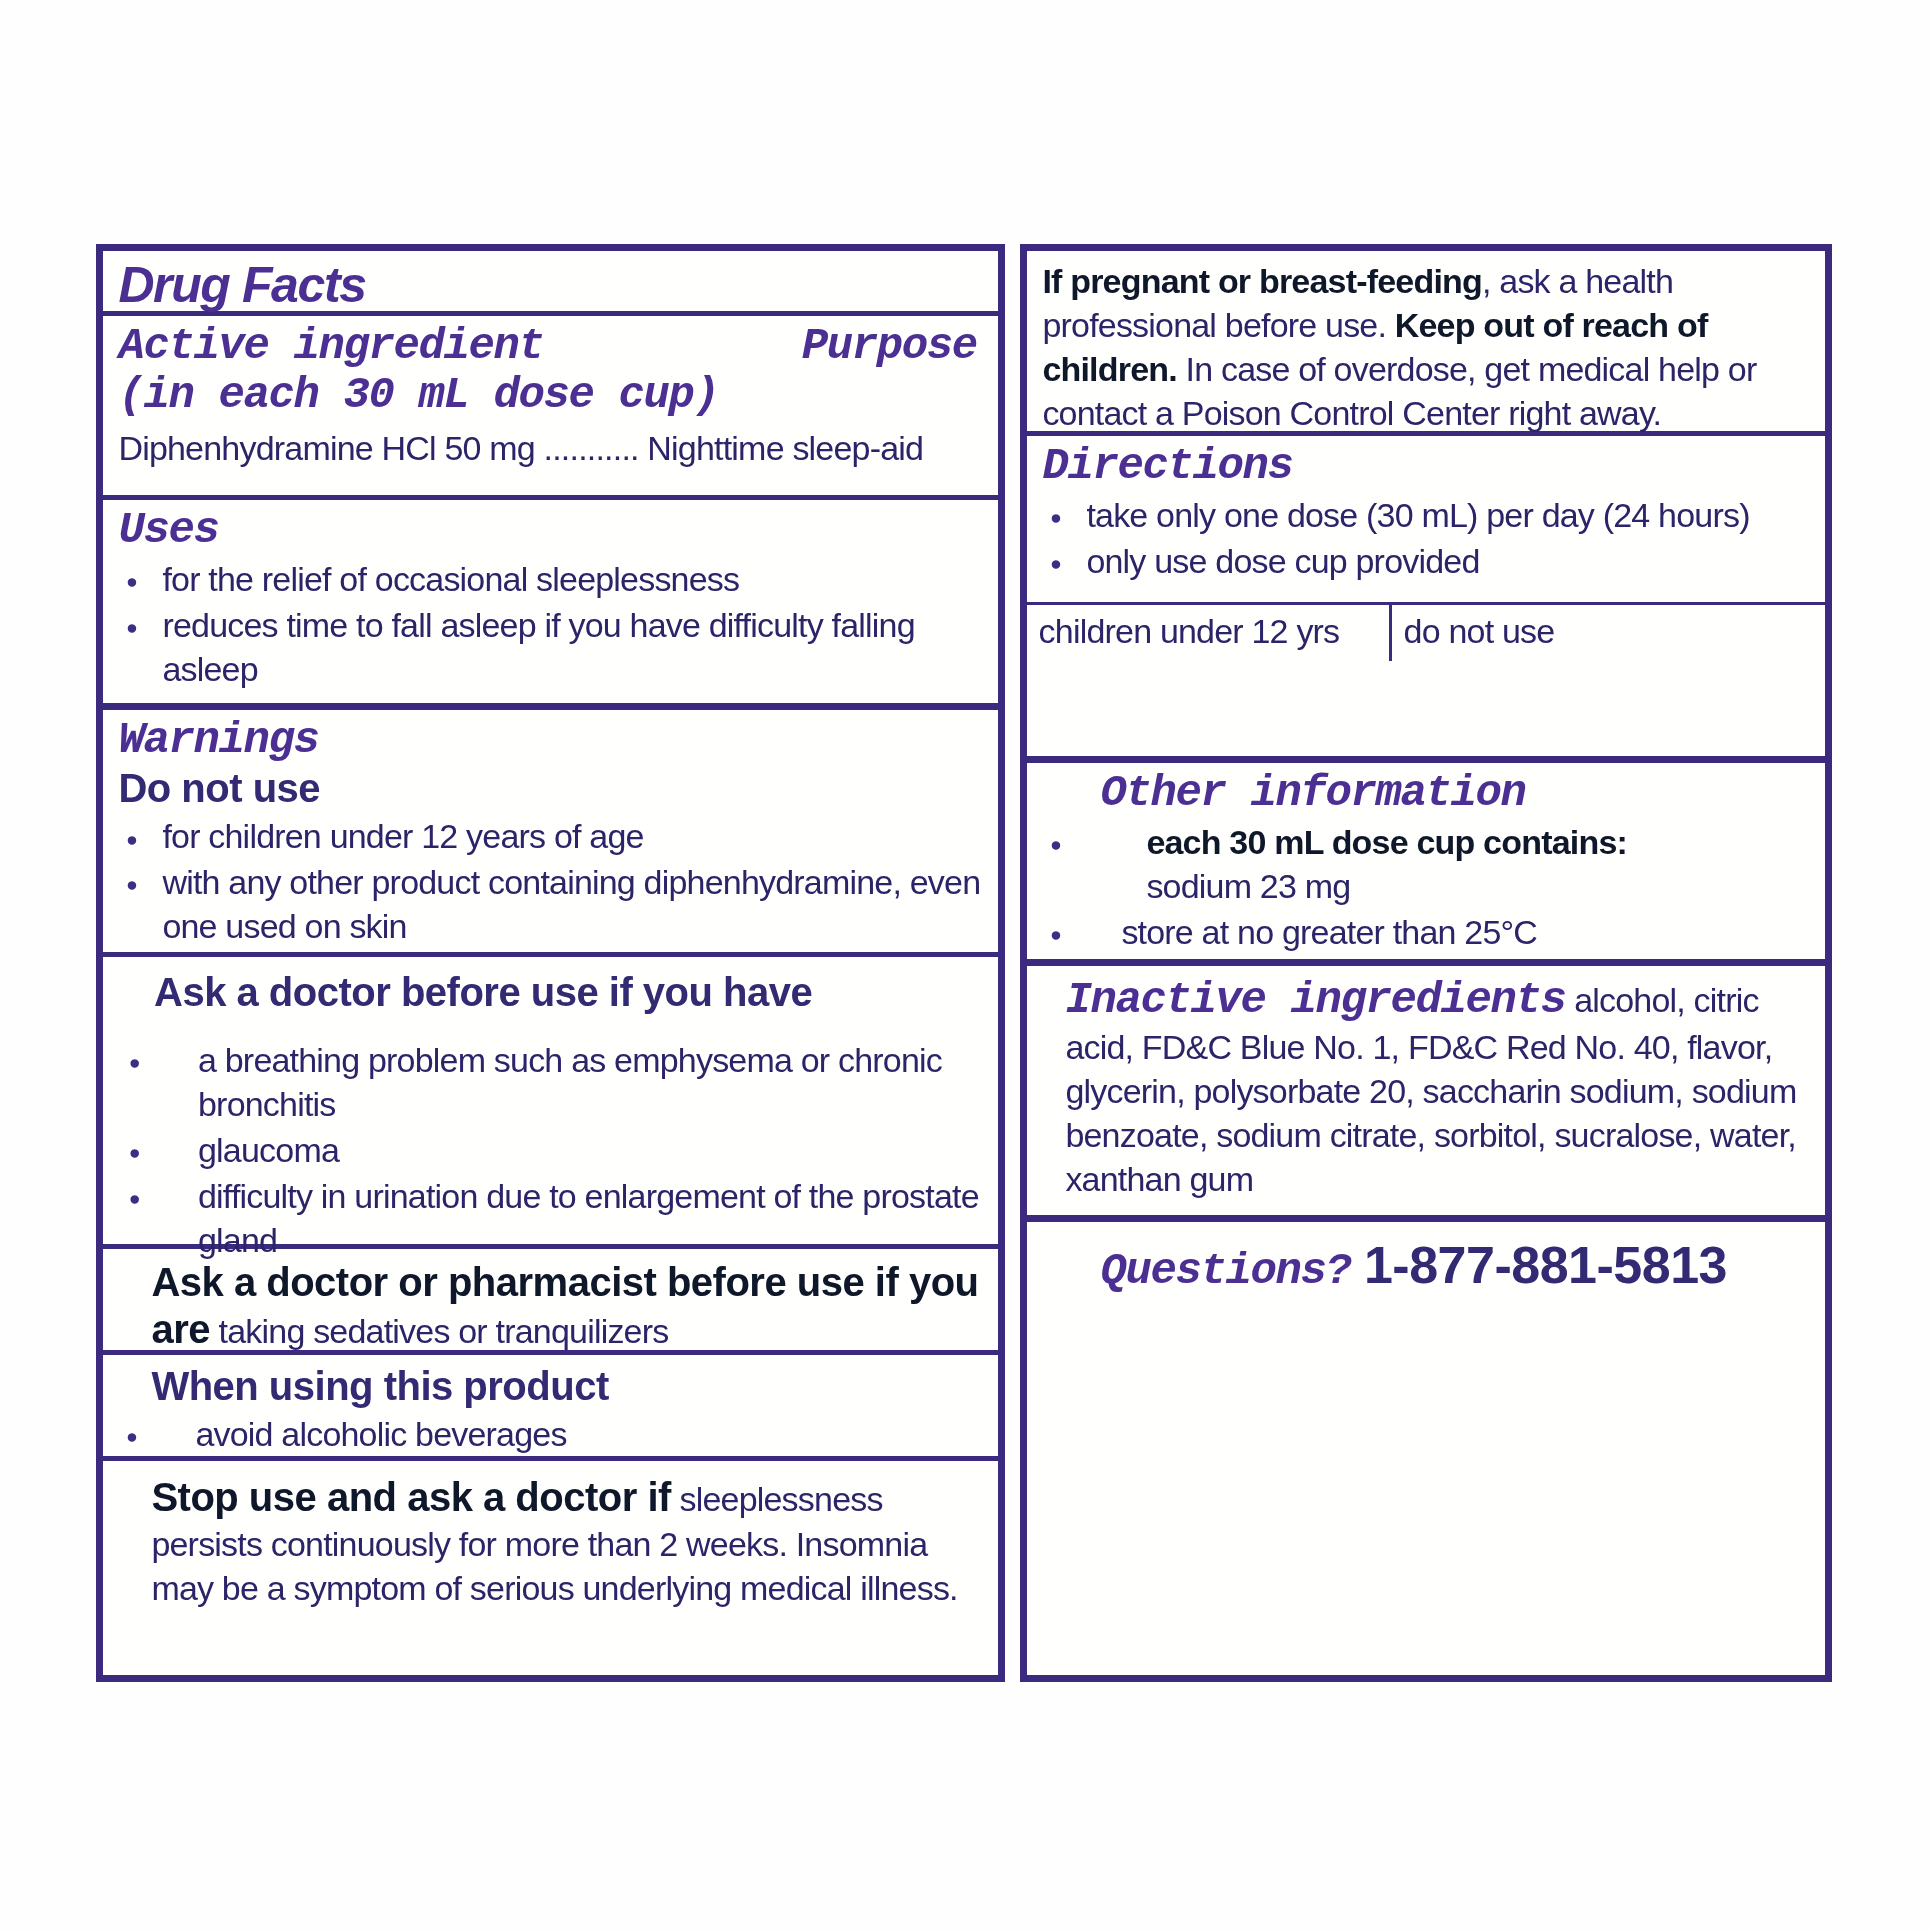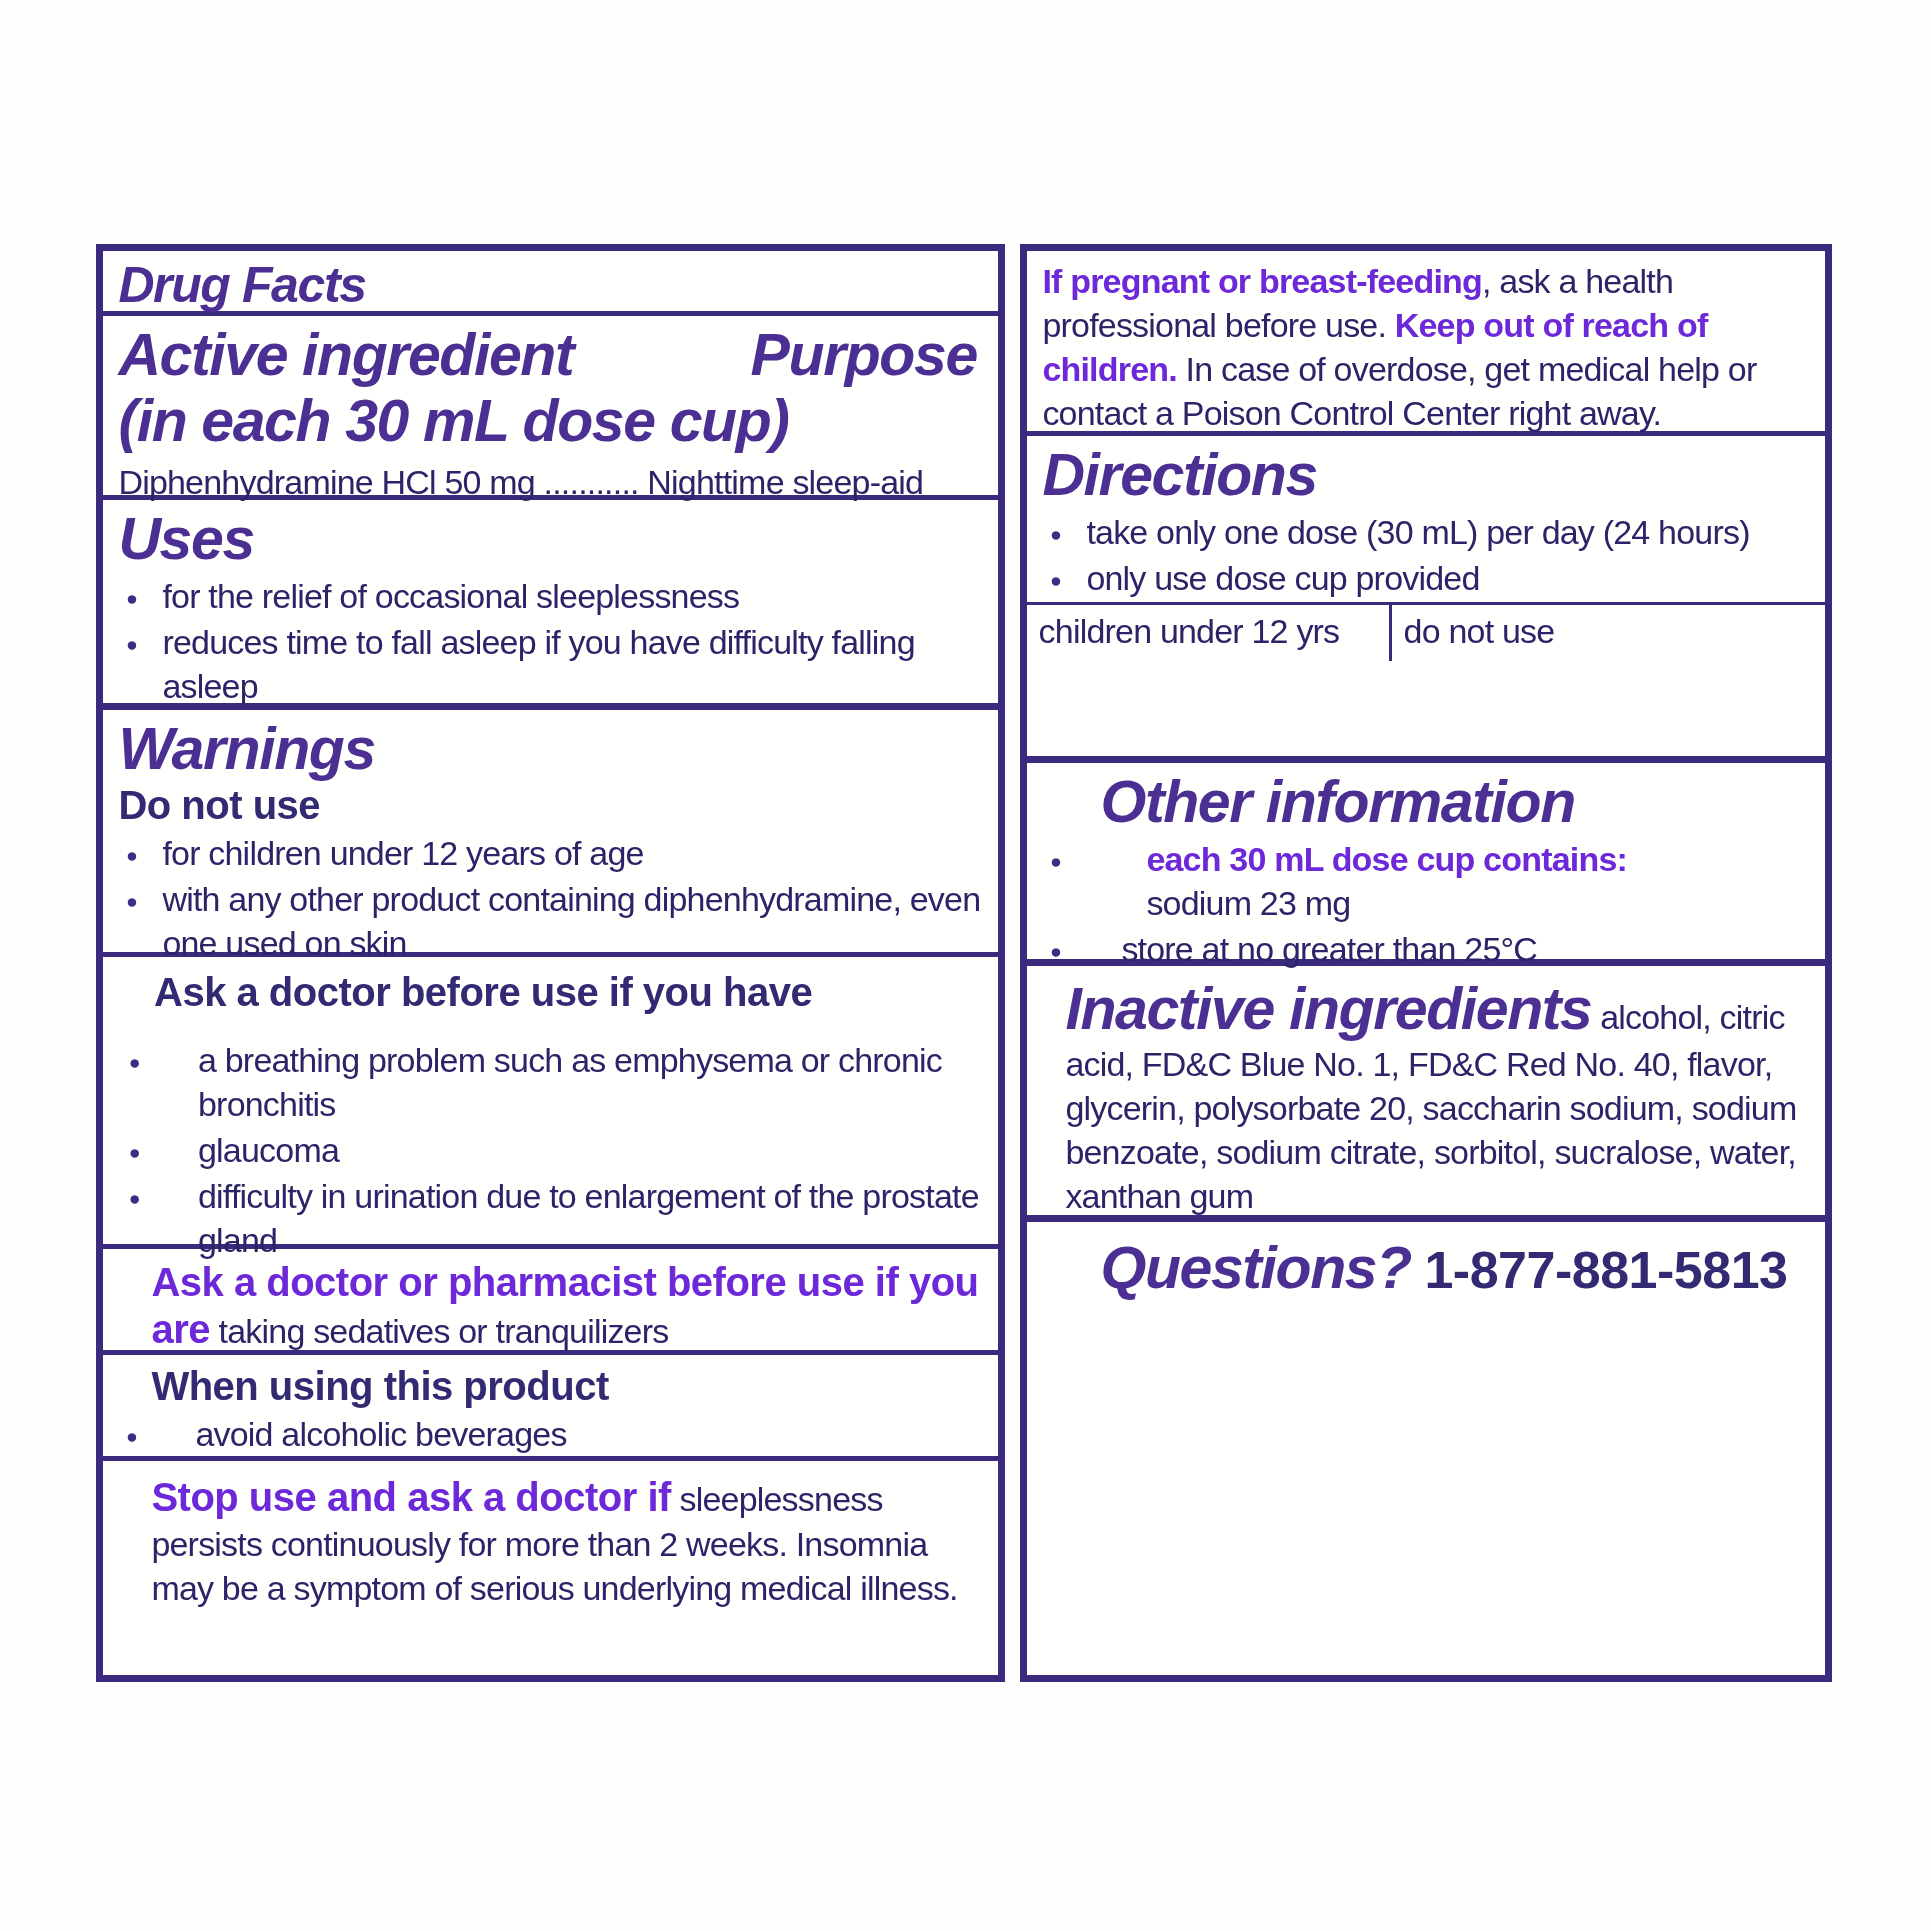--- a/index.html
+++ b/index.html
@@ -15,31 +15,31 @@
   .sec{box-sizing:border-box;padding:5.8px 13.5px 0 15.4px;overflow:visible;}
   .rule{border-bottom:5.8px solid #3b2a7d;}
   .rule-thin{border-bottom:3.9px solid #3b2a7d;}
   .rule-thick{border-bottom:7.7px solid #3b2a7d;}
   .h-big{
     font-style:italic;font-weight:bold;color:#4c2f93;
     font-size:50px;line-height:1.12;letter-spacing:-1.4px;
   }
   .h-mid{
     font-style:italic;font-weight:bold;color:#4c2f93;
-    font-size:59px;line-height:1.12;letter-spacing:-1.4px;
+    font-size:44px;line-height:1.12;letter-spacing:-1.4px;font-family:Liberation Mono, monospace;
   }
   .bold-head{font-weight:bold;font-size:40px;line-height:1.18;color:#322a72;letter-spacing:-0.5px;}
   .body-txt{font-size:34px;line-height:44px;letter-spacing:-0.8px;color:#2b2468;}
   .bullet{position:relative;padding-left:44px;margin-top:1.9px;}
   .bullet::before{
     content:"●";position:absolute;left:7.7px;top:0.12em;
     font-size:0.58em;color:#3f2d85;
   }
   .flex-between{display:flex;justify-content:space-between;align-items:flex-start;}
-  .b{font-weight:bold;color:#6d28d9;}
+  .b{font-weight:bold;color:#0f172a;}
   
   .dose-table{display:flex;flex-direction:column;box-sizing:border-box;}
   .dose-row{display:flex;box-sizing:border-box;}
   .dose-cell{box-sizing:border-box;padding:3.9px 9.7px 0 11.6px;}
   .dose-who{width:365px;border-right:3.9px solid #3b2a7d;flex:0 0 auto;}
   .dose-amt{flex:1 1 auto;}
   .indent1{padding-left:33px;}
   .indent2{padding-left:58px;}
   .phone{font-weight:bold;font-size:52px;letter-spacing:-0.5px;color:#322a72;}
   .q-line{display:flex;align-items:baseline;gap:13.5px;}

